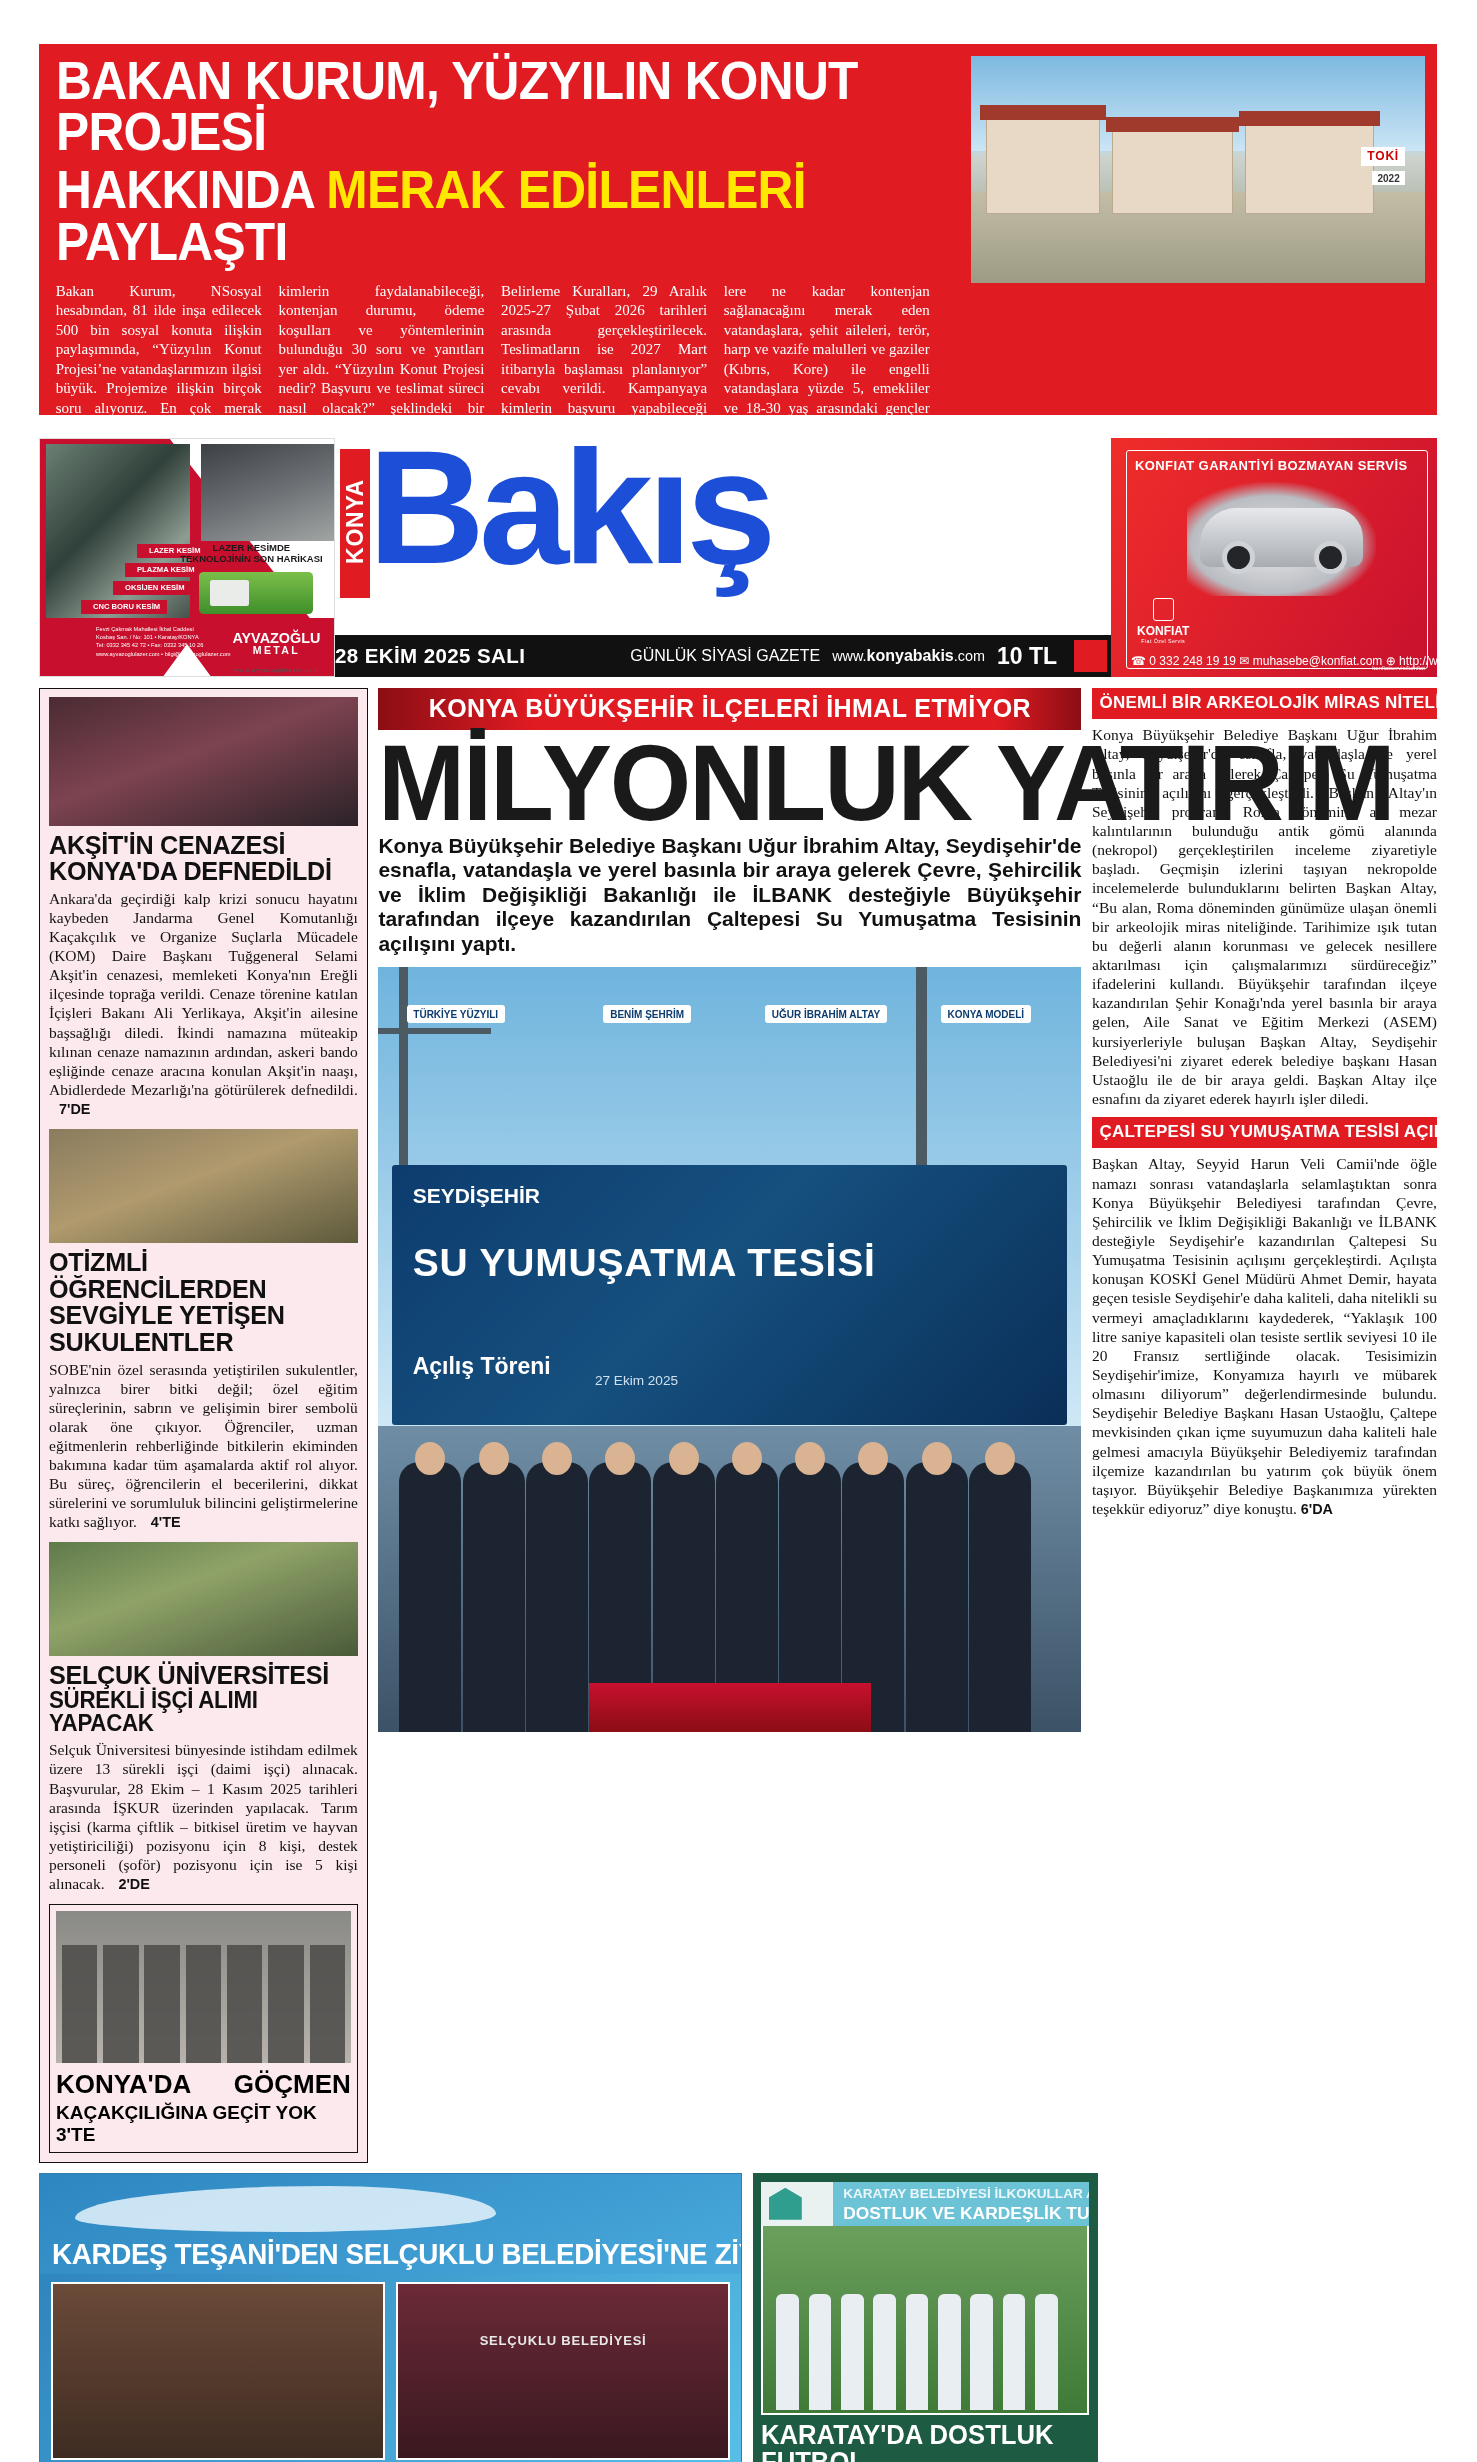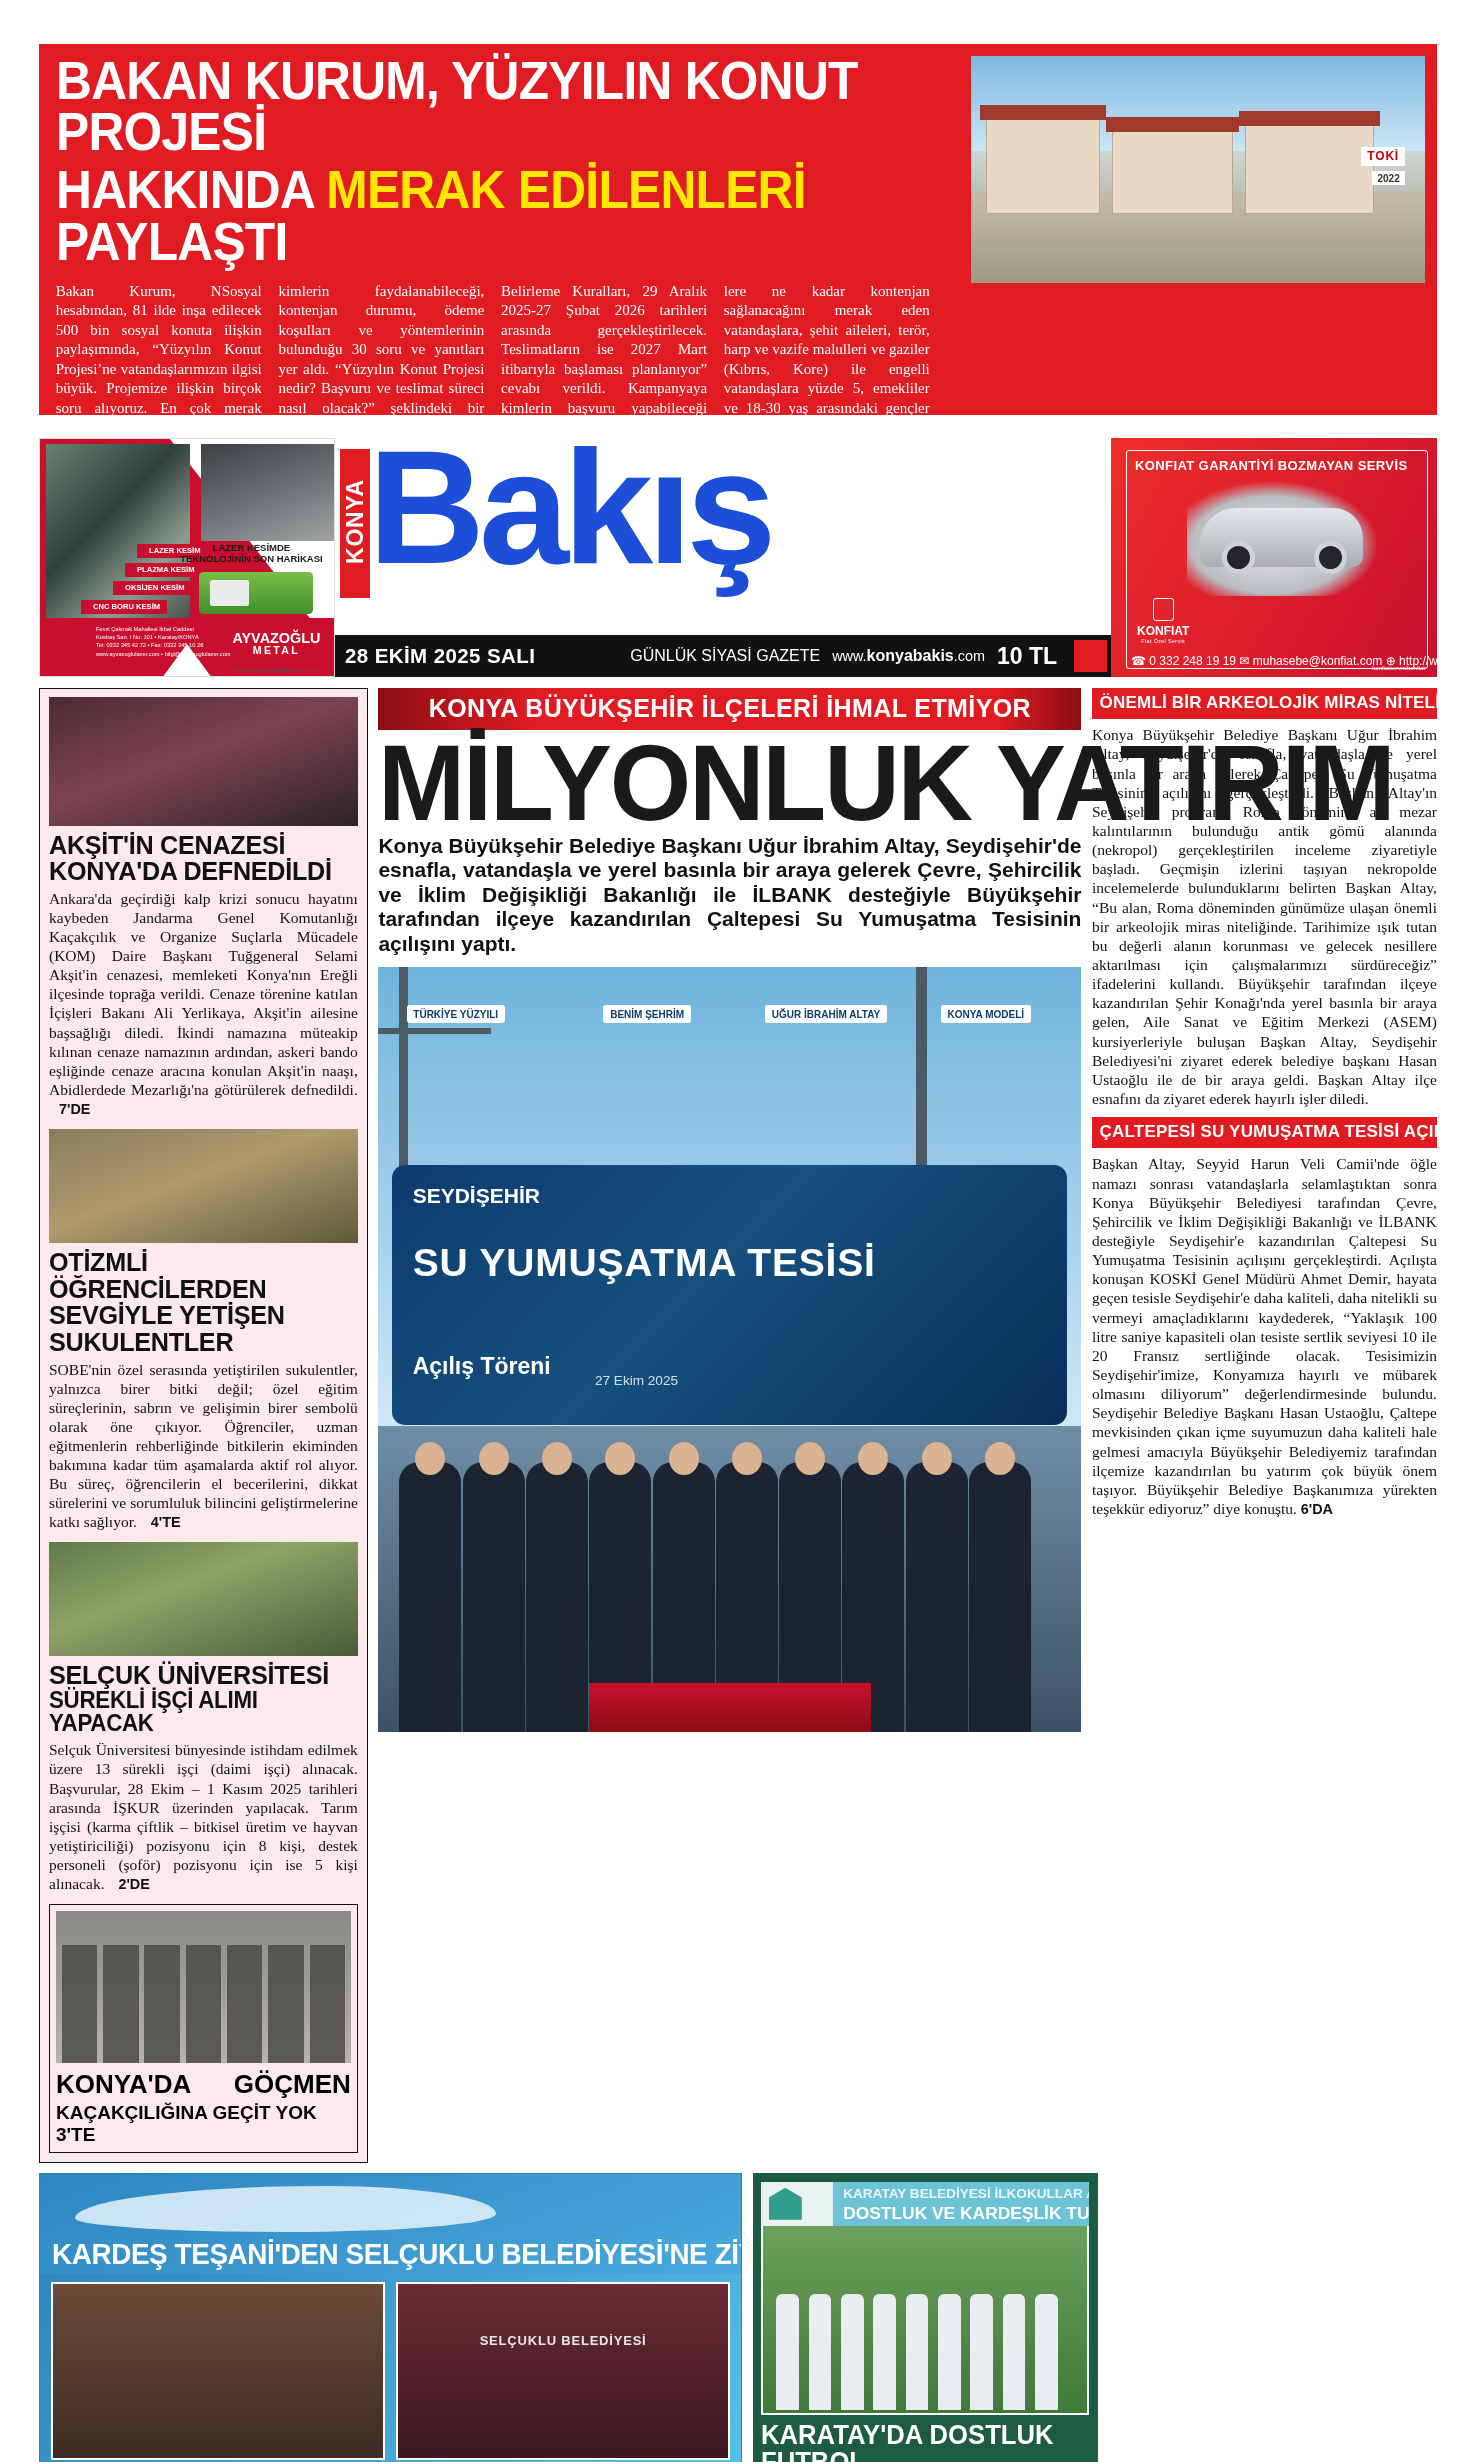--- a/index.html
+++ b/index.html
@@ -77,21 +77,21 @@
   .logo-zone { flex:1; position:relative; }
   .konya-tag { position:absolute; left:4.5px; top:10.6px; width:30px; height:149px; background:#e01b22; }
   .konya-tag span { position:absolute; left:-59px; top:59px; width:149px; text-align:center;
      transform:rotate(-90deg); color:#fff; font-family:"Liberation Sans", sans-serif; font-weight:bold;
      font-size:23px; letter-spacing:0.8px; }
   .bakis { position:absolute; left:33px; top:-12px; font-family:Liberation Sans, sans-serif;
      font-weight:bold; font-size:162px; letter-spacing:-6px; color:#1d4ed8; line-height:1; }
   .strip { position:absolute; left:0; right:0; bottom:0; height:42px; background:#111; display:flex;
      align-items:center; }
   .strip .date { color:#fff; font-family:"Liberation Sans", sans-serif; font-weight:bold; font-size:20.5px;
-     margin-left:10px; letter-spacing:0.4px; }
+     margin-left:0; letter-spacing:0.4px; }
   .strip .right { margin-left:auto; display:flex; align-items:center; gap:12px; padding-right:4.5px; }
   .strip .gz { color:#fff; font-family:"Liberation Sans", sans-serif; font-weight:normal; font-size:16px; }
   .strip .url { color:#fff; font-family:"Liberation Sans", sans-serif; font-size:14.4px; }
   .strip .url b { font-size:16px; }
   .strip .price { color:#fff; font-family:"Liberation Sans", sans-serif; font-weight:bold; font-size:23px; }
   .strip .sq { width:33px; height:32px; background:#e01b22; margin-left:4.5px; }
 
   .ad-right { width:326px; height:100%; position:relative; overflow:hidden;
      background:linear-gradient(120deg,#ef2d2a,#c8102e); }
   .ad-right .frame { position:absolute; inset:12px 9px 7.6px 15px; border:1.5px solid #fff; border-radius:3px; }
@@ -142,21 +142,21 @@
   .mega { font-family:"Liberation Sans", sans-serif; font-weight:bold; font-size:108px; color:#1a1a1a;
      line-height:0.85; letter-spacing:-2.3px; margin:7.6px 0 4.5px; transform:scaleX(0.97);
      transform-origin:left center; white-space:nowrap; }
   .lede { font-family:"Liberation Sans", sans-serif; font-weight:bold; font-size:21px; line-height:1.17;
      text-align:justify; color:#111; }
   .main-photo { margin-top:10px; width:100%; height:765px; position:relative; overflow:hidden;
      background:linear-gradient(#9fd0ea 0%, #bfe0f2 40%, #dfe9ee 62%, #4b6b86 100%); }
   .mp-sky { position:absolute; inset:0 0 40% 0; background:linear-gradient(#6fb4dd,#cfe8f6); }
   .mp-pole { position:absolute; background:#4c5a63; }
   .mp-banner { position:absolute; left:2%; right:2%; top:26%; height:34%;
-     background:linear-gradient(135deg,#0d3c6e,#15507f 45%,#0a2f58); border-radius:13px; overflow:hidden; }
+     background:linear-gradient(135deg,#0d3c6e,#15507f 45%,#0a2f58); border-radius:3px; overflow:hidden; }
   .mp-banner .b1 { position:absolute; left:3%; top:7%; font-family:"Liberation Sans", sans-serif;
      font-weight:bold; color:#fff; font-size:21px; }
   .mp-banner .b2 { position:absolute; left:3%; top:30%; font-family:"Liberation Sans", sans-serif;
      font-weight:bold; color:#fff; font-size:39px; line-height:1.05; letter-spacing:0.8px; }
   .mp-banner .b3 { position:absolute; left:3%; top:72%; font-family:"Liberation Sans", sans-serif;
      font-weight:bold; color:#fff; font-size:23px; }
   .mp-banner .b4 { position:absolute; left:30%; top:80%; font-family:"Liberation Sans", sans-serif;
      color:#cfe0ef; font-size:13.6px; }
   .mp-chip { position:absolute; top:5%; background:#fff; color:#0d3c6e; border-radius:3px;
      font-family:"Liberation Sans", sans-serif; font-weight:bold; font-size:10px; padding:3.8px 6.8px; }

